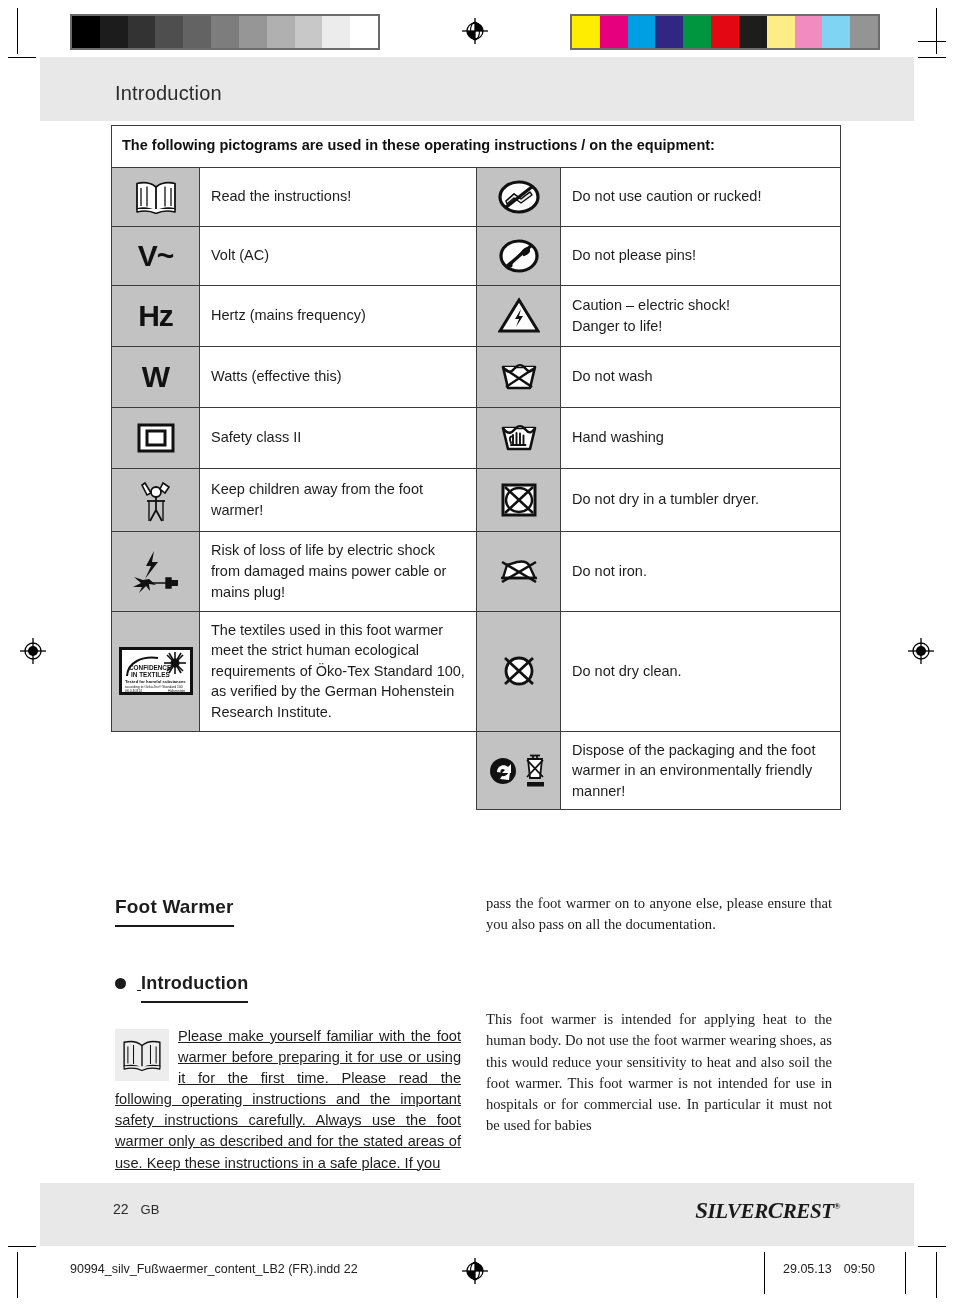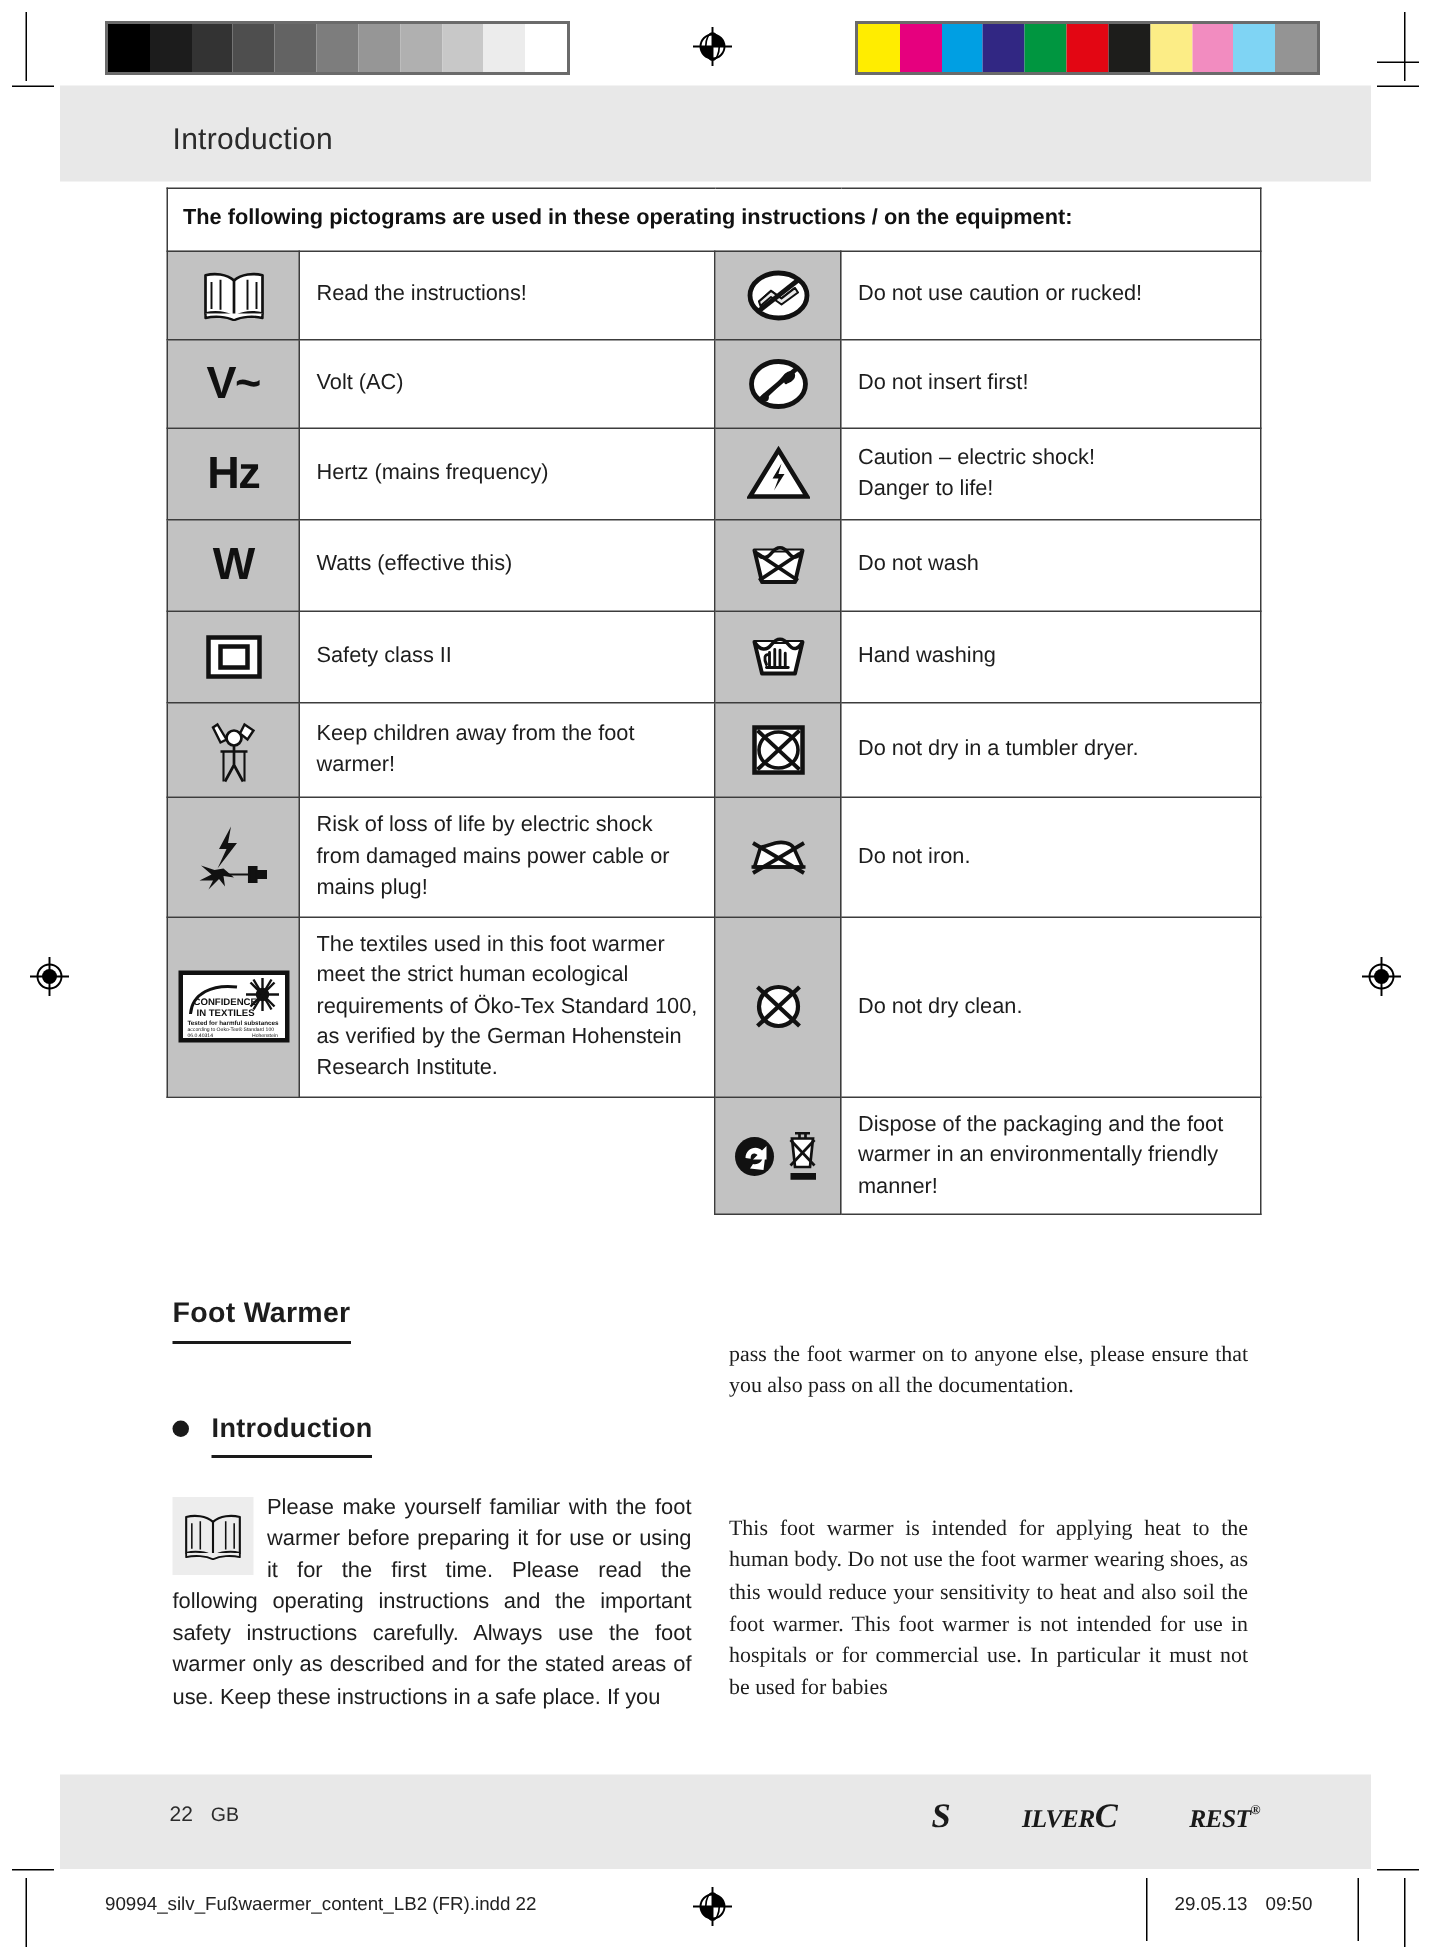--- a/index.html
+++ b/index.html
@@ -53,21 +53,21 @@
   }
   .ic { background:#c2c2c2; text-align:center; width:88px; }
   .ic .glyph { display:flex; align-items:center; justify-content:center; height:100%; }
   .tx { padding:8px 10px 8px 11px !important; font-size:14.5px; line-height:1.42; color:#1d1d1d; }
   .empty-cell { border:0 !important; background:#fff; }
 
   .bigtype { font-weight:bold; font-size:30px; letter-spacing:-1px; color:#111; line-height:1; }
 
   
   .col { position:absolute; width:346px; font-size:14.6px; line-height:1.45; color:#1d1d1d; }
-  #col-left { left:115px; top:862px; }
+  #col-left { left:115px; top:893px;text-decoration:underline; }
   #col-right { left:486px; top:893px;font-family:Liberation Serif, serif; }
 
   h2.product {
     font-size:19px; font-weight:bold; margin:0; padding:0 0 4px 0;
     border-bottom:2px solid #1a1a1a; display:inline-block; letter-spacing:.2px;
   }
   h3.section {
     font-size:18px; font-weight:bold; margin:0; padding:0 0 5px 0;
     display:inline-block; border-bottom:2px solid #1a1a1a; letter-spacing:.2px;
   }
@@ -86,21 +86,21 @@
   }
 
   
   #pagenum { position:absolute; left:113px; top:1201px; font-size:14px; color:#2b2b2b; }
   #pagenum .gb { margin-left:12px; font-size:13px; }
   #brand {
     position:absolute; right:114px; top:1198px;
     font-family:"Liberation Serif", serif; font-style:italic; font-weight:bold;
     font-size:23px; letter-spacing:-.4px; color:#1a1a1a; white-space:nowrap;
   }
-  #brand .sm { font-size:17px;margin-left:48px; }
+  #brand .sm { font-size:21px; }
   #brand sup { font-size:9px; vertical-align:super; font-style:normal; }
 
   #print-left { position:absolute; left:70px; top:1262px; font-size:12.5px; color:#222; white-space:nowrap; }
   #print-right { position:absolute; left:783px; top:1262px; font-size:12.5px; color:#222; white-space:nowrap; }
   #print-right .gap { display:inline-block; width:12px; }
 </style>
 </head>
 <body>
 
 <div id="page">
@@ -232,21 +232,21 @@
           <div class="glyph">
             <svg width="42" height="36" viewBox="0 0 42 36">
               <ellipse cx="21" cy="18" rx="18" ry="15" fill="#fff" stroke="#111" stroke-width="3.2"></ellipse>
               <path d="M12 27 C12 27 15 24 18 21 L26 12 C28.5 9.5 31 10 31 12.5 C31 15 28 16 26 17" fill="none" stroke="#111" stroke-width="2.2" stroke-linecap="round"></path>
               <circle cx="12" cy="27" r="2.6" fill="#111"></circle>
               <ellipse cx="27.5" cy="13.5" rx="4.5" ry="3" fill="#111" transform="rotate(-40 27.5 13.5)"></ellipse>
               <line x1="8" y1="29" x2="34" y2="7" stroke="#111" stroke-width="3.2"></line>
             </svg>
           </div>
         </td>
-        <td class="tx">Do not insert first!</td>
+        <td class="tx">Do not please pins!</td>
       </tr>
 
       <tr>
         <td class="ic" style="height:61px">
           <div class="glyph">
               <span class="bigtype">Hz</span>
             </div>
         </td>
         <td class="tx">Hertz (mains frequency)</td>
         <td class="ic">

